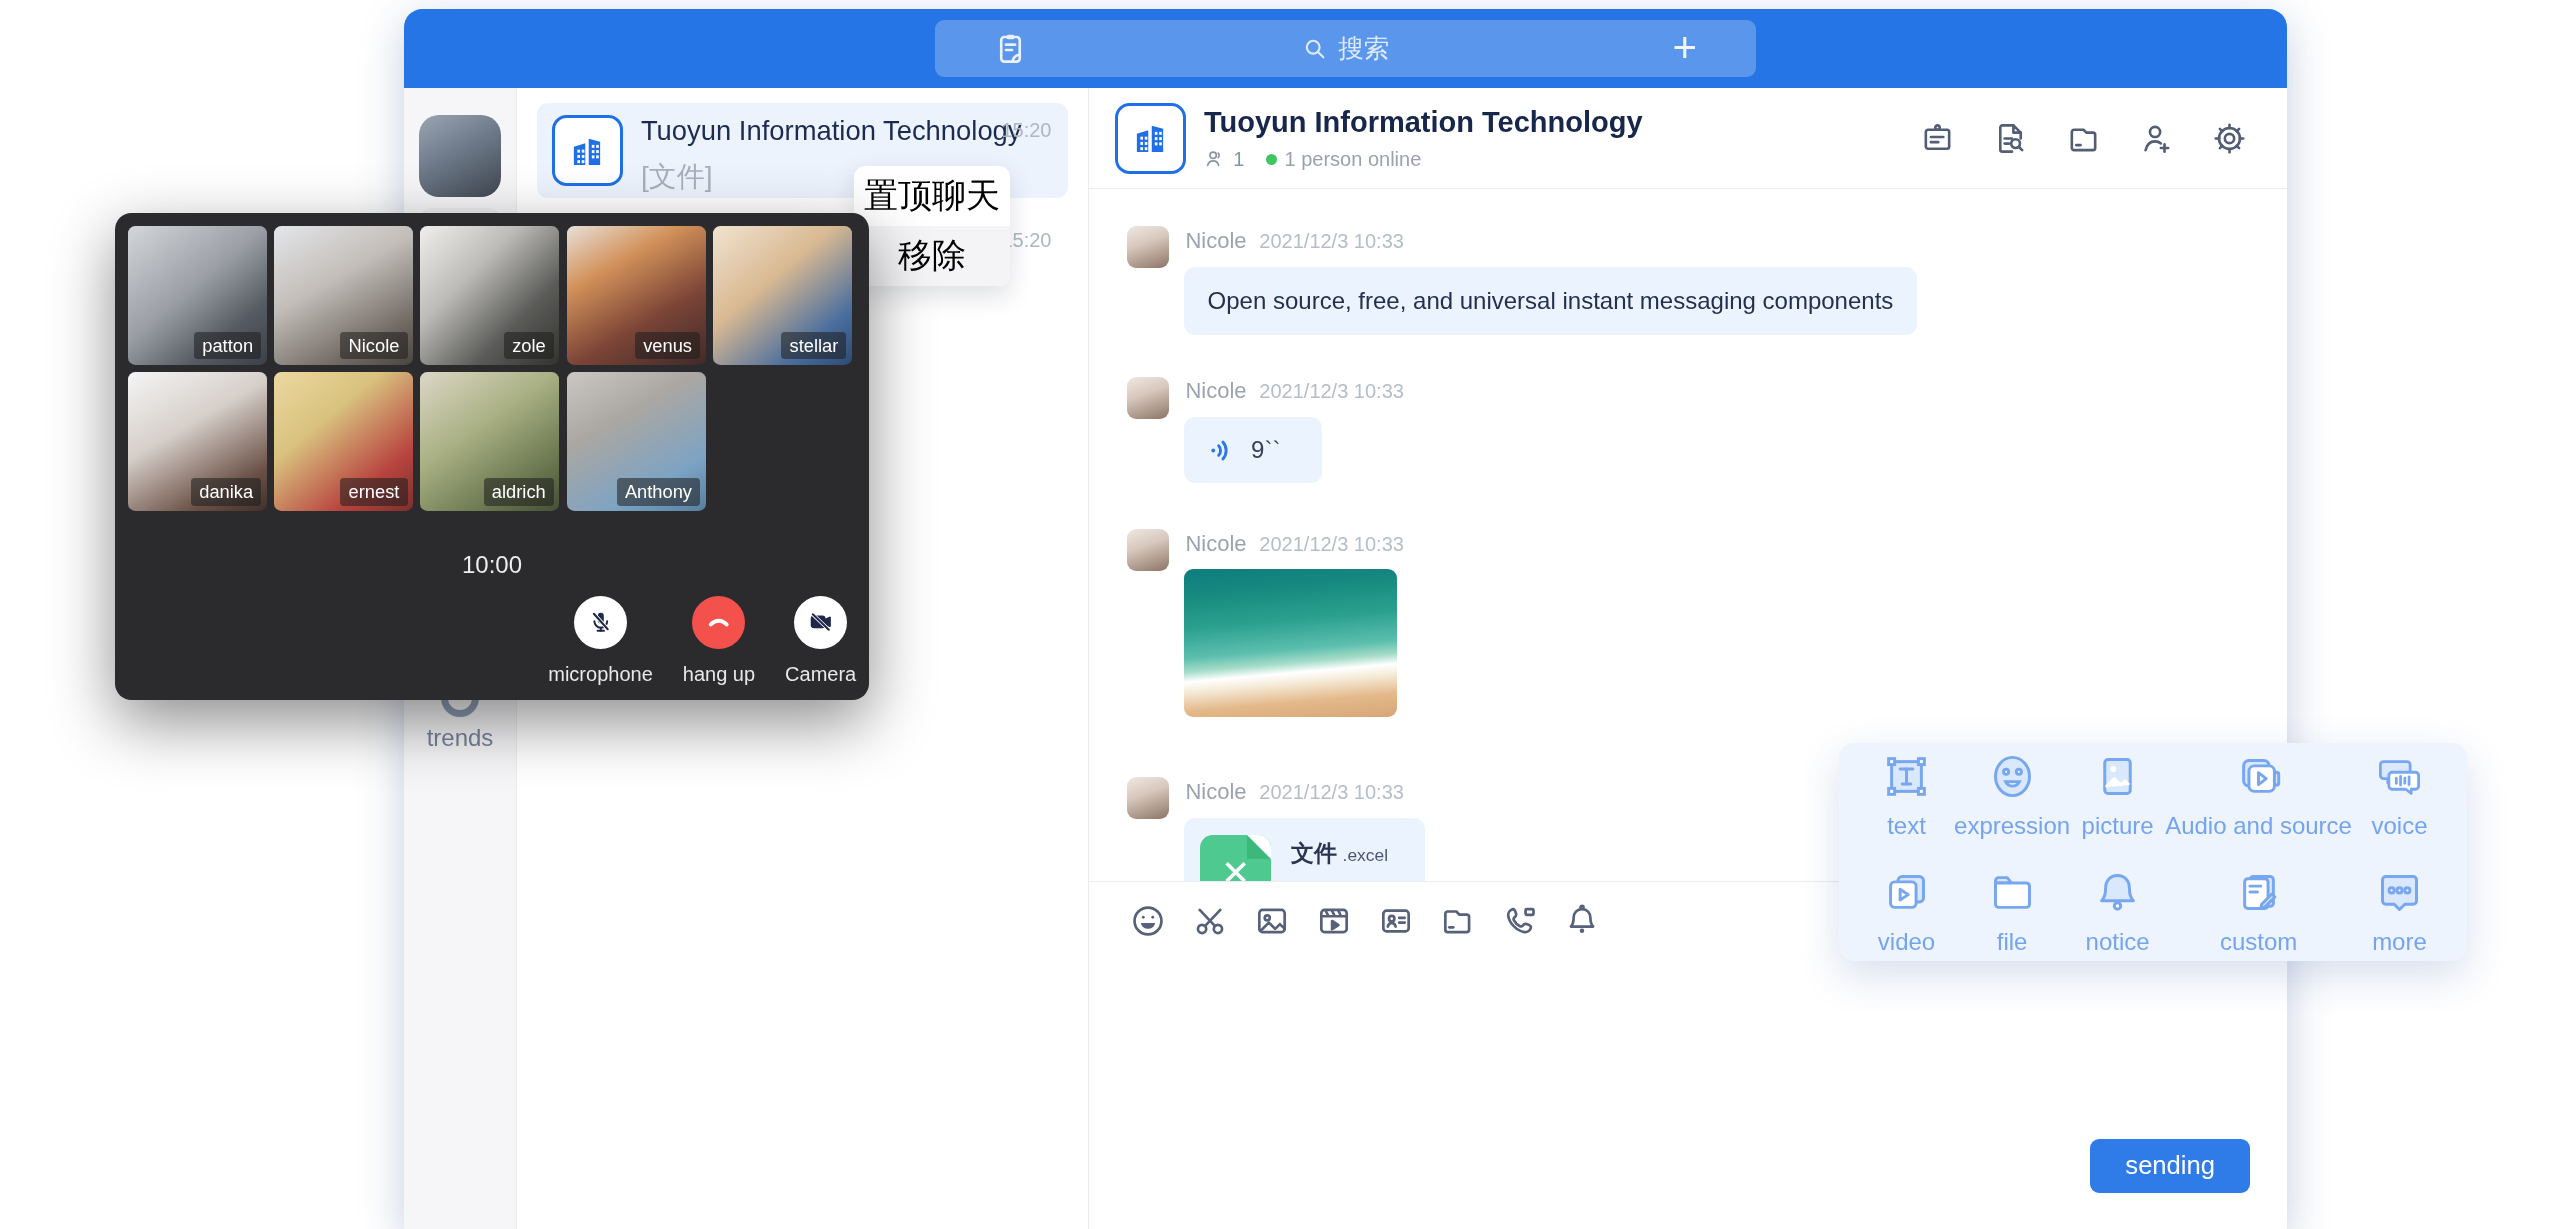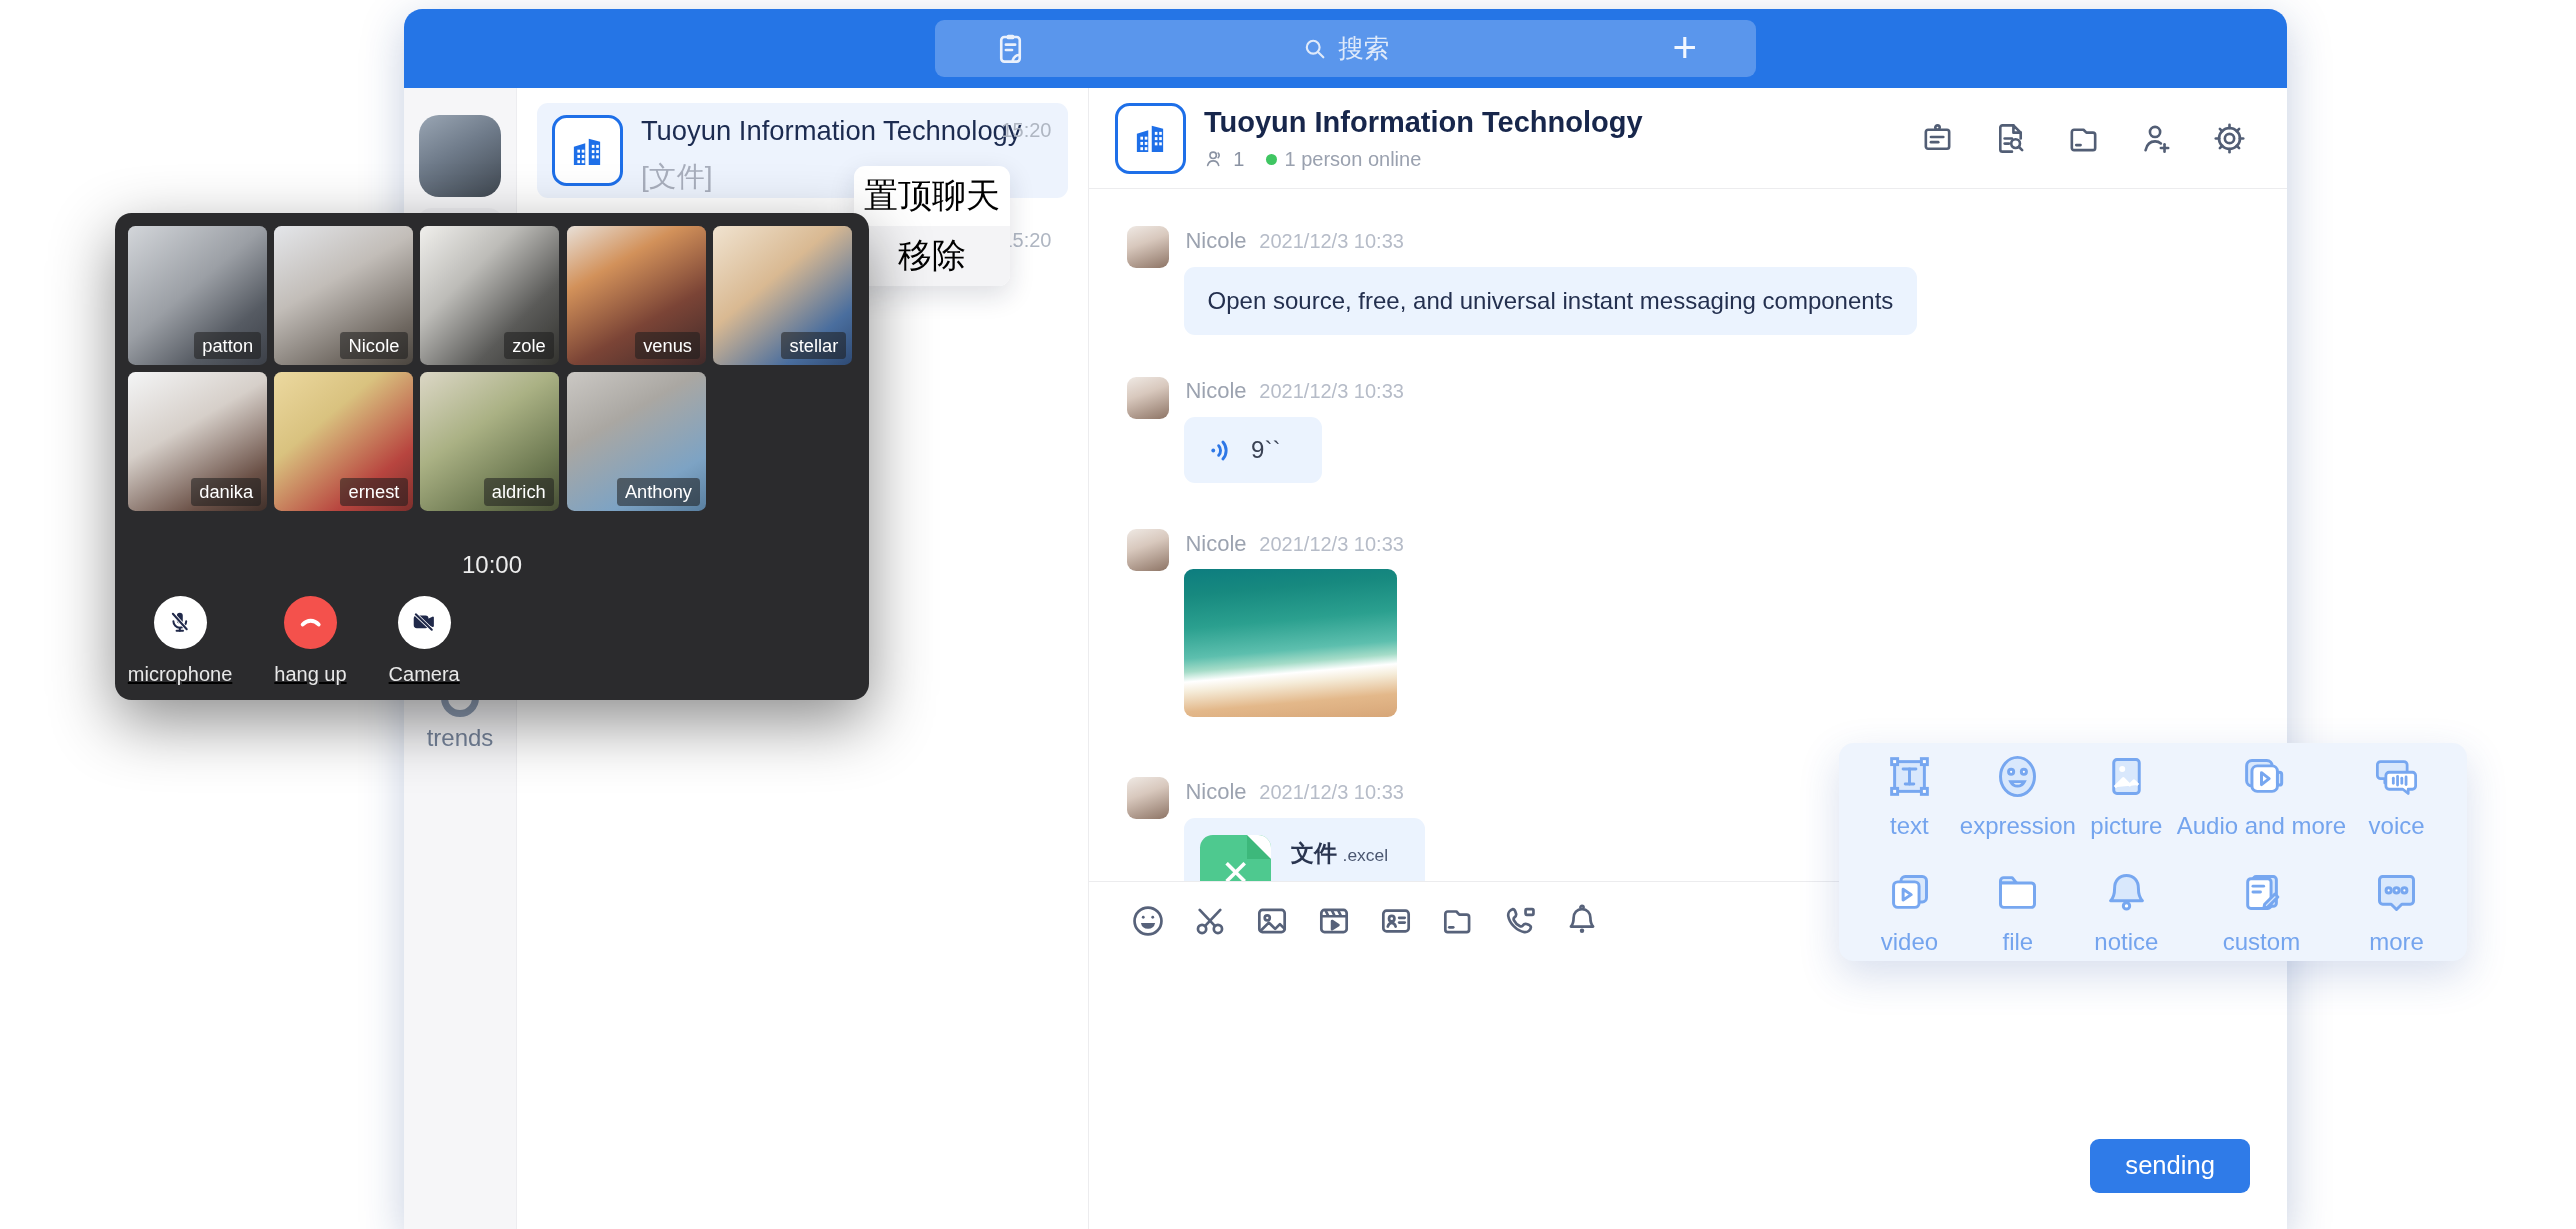--- a/index.html
+++ b/index.html
@@ -102,21 +102,21 @@
   .t2 { background:linear-gradient(150deg,#e4e6ea 0%,#c2bdb8 40%,#6f6861 80%,#4a453f 100%); }
   .t3 { background:linear-gradient(135deg,#f0efec 0%,#bdbcb8 35%,#5a5a58 70%,#33332f 100%); }
   .t4 { background:linear-gradient(150deg,#e8e0d8 0%,#d2915a 30%,#7b4436 65%,#402a2a 100%); }
   .t5 { background:linear-gradient(140deg,#f0e3d0 0%,#d9b992 40%,#4a6e9e 78%,#2e4a74 100%); }
   .t6 { background:linear-gradient(150deg,#f4f5f6 0%,#d6cfc9 40%,#6b5147 80%,#40302a 100%); }
   .t7 { background:linear-gradient(140deg,#ecd9a0 0%,#d9c27f 35%,#b8453f 75%,#7d2f2c 100%); }
   .t8 { background:linear-gradient(145deg,#dcd7c6 0%,#aab184 40%,#6e7a52 75%,#474f35 100%); }
   .t9 { background:linear-gradient(150deg,#cbc8c4 0%,#aaa7a2 35%,#7da3c4 75%,#597fa0 100%); }
   .t10{ background:linear-gradient(140deg,#ded7cb 0%,#b3a893 35%,#4a463e 75%,#2c2925 100%); }
   .call-timer { text-align:center; margin-top:40px; color:#ECECEC; font-size:24px; }
-  .call-controls { display:flex; justify-content:flex-start; gap:42px; margin-top:16.5px;text-decoration:underline; }
+  .call-controls { display:flex; justify-content:flex-end; gap:30px; margin-top:16.5px; }
   .ctrl { display:flex; flex-direction:column; align-items:center; }
   .ctrl-circle { width:53px; height:53px; border-radius:50%; background:#fff; display:flex; align-items:center;
     justify-content:center; color:#20294A; cursor:pointer; }
   .ctrl-circle.red { background:#F4514C; color:#fff; }
   .ctrl-label { margin-top:14.6px; color:#E8E8E8; font-size:20px; }
 
   
   .compose-panel { position:absolute; left:1839px; top:743px; width:628px; height:218px; background:#EEF4FD;
     border-radius:14.6px; box-shadow:0 14.6px 40px rgba(40,80,160,.18); z-index:40;
     display:grid; grid-template-columns:repeat(5,1fr); align-content:center; row-gap:24px; padding:9.1px 20px; }
@@ -537,21 +537,21 @@
   </div>
   <div class="panel-cell">
     <span class="p-ico">
       <svg width="51" height="51" viewBox="0 0 24 24" fill="none" stroke="currentColor" stroke-width="1.4" stroke-linejoin="round">
         <rect x="5" y="4.5" width="12" height="12" rx="2.5" fill="#D9E8FC"></rect>
         <rect x="7.5" y="7" width="12" height="12" rx="2.5" fill="#fff"></rect>
         <rect x="19.5" y="10" width="2" height="6" rx="1" fill="#D9E8FC"></rect>
         <path d="M12 10.2l3.6 2.8-3.6 2.8z"></path>
       </svg>
     </span>
-    <span class="p-lbl">Audio and more</span>
+    <span class="p-lbl">Audio and source</span>
   </div>
   <div class="panel-cell">
     <span class="p-ico">
       <svg width="51" height="51" viewBox="0 0 24 24" fill="none" stroke="currentColor" stroke-width="1.3" stroke-linecap="round" stroke-linejoin="round">
         <path d="M4.5 5h11a1.5 1.5 0 0 1 1.5 1.5v5a1.5 1.5 0 0 1-1.5 1.5H9l-2.5 2v-2h-2A1.5 1.5 0 0 1 3 11.5v-5A1.5 1.5 0 0 1 4.5 5z" fill="#D9E8FC"></path>
         <path d="M8.5 10h11a1.5 1.5 0 0 1 1.5 1.5v5a1.5 1.5 0 0 1-1.5 1.5h-2v2l-2.5-2H8.5A1.5 1.5 0 0 1 7 16.5v-5A1.5 1.5 0 0 1 8.5 10z" fill="#fff"></path>
         <line x1="10.5" y1="12.8" x2="10.5" y2="15.2"></line>
           <line x1="12.5" y1="12" x2="12.5" y2="16"></line>
         <line x1="14.5" y1="12.8" x2="14.5" y2="15.2"></line>
           <line x1="16.5" y1="12.2" x2="16.5" y2="15.8"></line>

